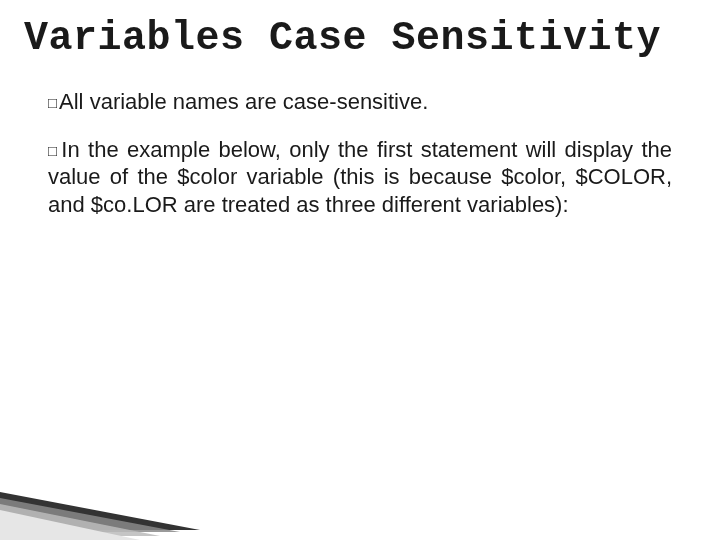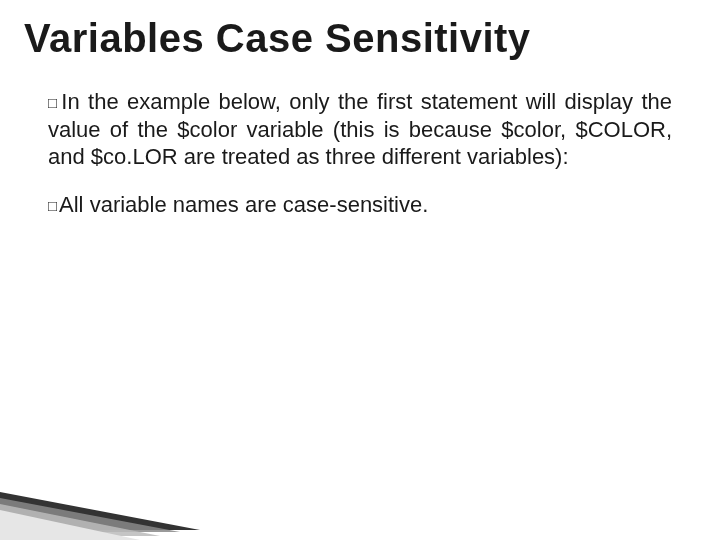--- a/index.html
+++ b/index.html
@@ -19,20 +19,21 @@
     position: relative;
   }
   .title {
     position: absolute;
     left: 24px;
     top: 16px;
     font-size: 40px;
     font-weight: 700;
     letter-spacing: 0.5px;
     color: #1a1a1a;
+    font-family: Liberation Mono, monospace;
   }
   .body {
     position: absolute;
     left: 48px;
     right: 48px;
     top: 88px;
     font-size: 22px;
     line-height: 1.25;
     color: #1a1a1a;
   }
@@ -59,26 +60,26 @@
   .decoration svg { display:block; }
 </style>
 </head>
 <body>
 <div class="slide">
 
   <div class="title">Variables Case Sensitivity</div>
 
   <div class="body">
     <div class="bullet">
+      <span class="marker">□</span><span>All</span>
+      <span> variable names are case-sensitive.</span>
+    </div>
+    <div class="bullet">
       <span class="marker">□</span><span>In</span>
       <span> the example below, only the first statement will display the value of the $color variable (this is because $color, $COLOR, and $co.LOR are treated as three different variables):</span>
-    </div>
-    <div class="bullet">
-      <span class="marker">□</span><span>All</span>
-      <span> variable names are case-sensitive.</span>
     </div>
   </div>
 
   <div class="decoration">
     <svg width="260" height="48" viewBox="0 0 260 48">
       <polygon points="0,0 200,38 0,38" fill="#333333"></polygon>
       <polygon points="0,6 180,40 0,40" fill="#888888" opacity="0.85"></polygon>
       <polygon points="0,12 160,44 0,44" fill="#bbbbbb" opacity="0.85"></polygon>
       <polygon points="0,18 140,48 0,48" fill="#e6e6e6"></polygon>
     </svg>

